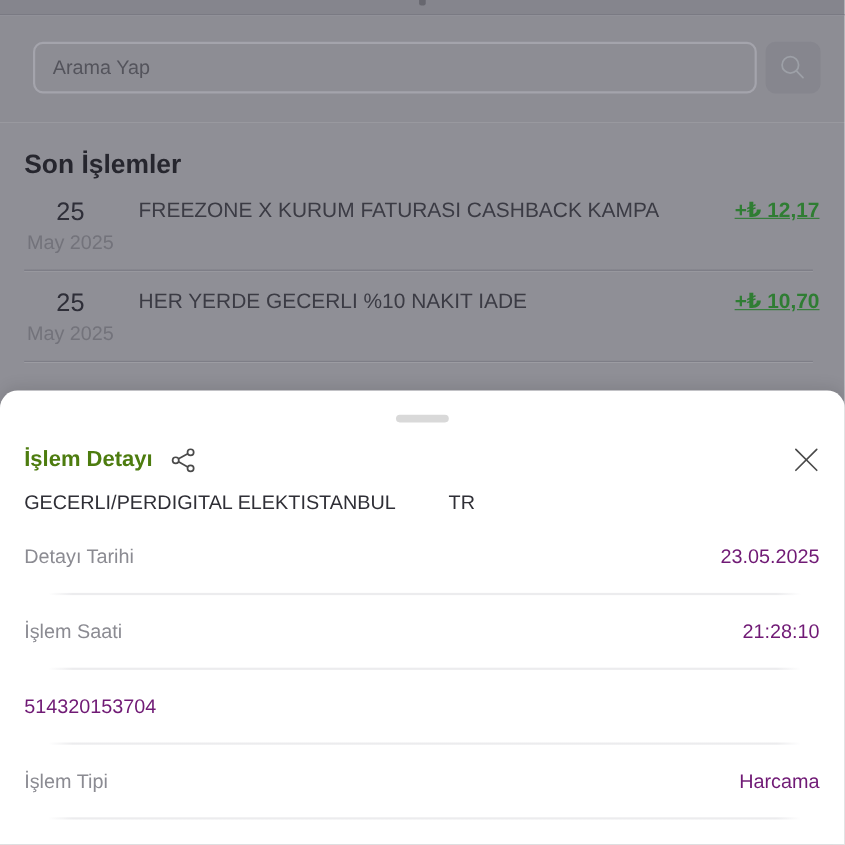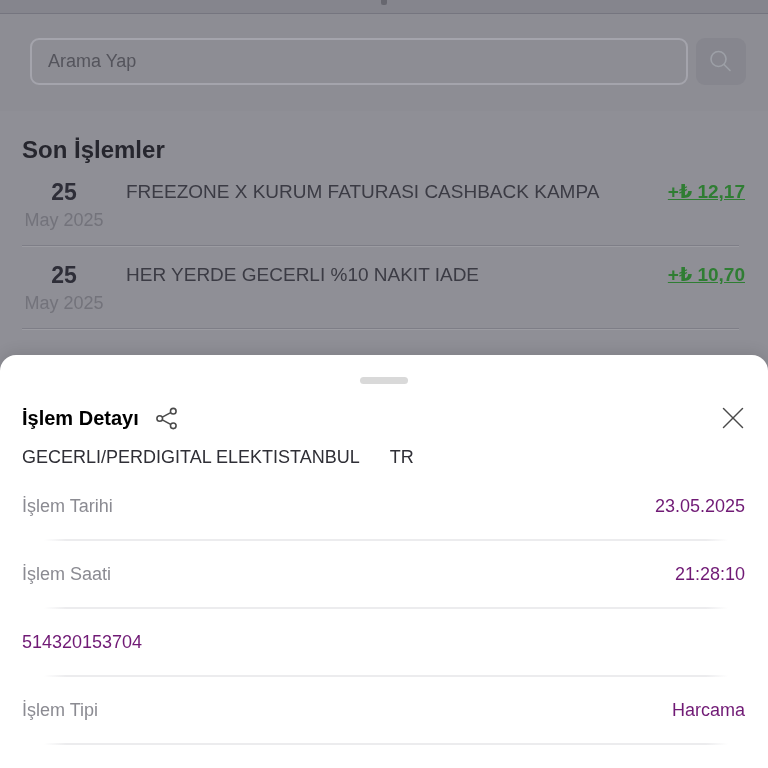--- a/index.html
+++ b/index.html
@@ -23,43 +23,43 @@
   }
   .search-box input::placeholder{color:#54545c;opacity:1;}
   .search-btn{
     width:50px;height:47px;border:none;border-radius:9px;background:#86868e;
     display:flex;align-items:center;justify-content:center;cursor:pointer;padding:0;
   }
   .list-section{flex:1;background:#8f8f96;}
   .section-title{margin:25px 22px 0 22px;font-size:24px;font-weight:700;color:#26262e;}
   .txn{padding:15px 23px 0 22px;}
   .txn-top{display:flex;align-items:flex-start;}
-  .txn-day{width:84px;text-align:center;font-weight:700;font-size:23px;line-height:26px;color:#2e2e38;}
+  .txn-day{width:84px;text-align:center;font-weight:400;font-size:23px;line-height:26px;color:#2e2e38;}
   .txn-title{
     flex:1;font-size:19px;line-height:26px;color:#3b3b44;padding-left:20px;
     white-space:nowrap;overflow:hidden;
   }
   .txn-amount{font-size:19px;font-weight:700;line-height:26px;color:#2f7d33;padding-left:10px;text-decoration:underline;}
   .txn-month{width:84px;text-align:center;font-size:18px;line-height:24px;color:#73737b;margin-top:3px;}
   .txn-divider{margin:13px 6px 0 0;height:2px;
     background:linear-gradient(to bottom,#7e7e87 50%,#9c9ca2 50%);}
   
   .sheet{
     position:absolute;left:0;right:0;top:355px;bottom:0;background:#ffffff;
     border-radius:16px 16px 0 0;box-shadow:0 -3px 14px rgba(0,0,0,0.10);
   }
   .handle{position:absolute;top:22px;left:50%;transform:translateX(-50%);
     width:48px;height:7px;border-radius:4px;background:#d9d9d9;cursor:grab;}
   .sheet-header{display:flex;align-items:center;margin:50px 22px 0 22px;}
-  .sheet-title{font-size:20px;font-weight:700;color:#000000;}
+  .sheet-title{font-size:20px;font-weight:700;color:#4d7c0f;}
   .icon-btn{border:none;background:transparent;padding:0;cursor:pointer;display:flex;align-items:center;}
   .share-btn{margin-left:15px;}
   .close-btn{margin-left:auto;}
   .merchant{margin:16px 22px 0 22px;font-size:18px;color:#2f2f36;}
-  .merchant .country{margin-left:30px;}
+  .merchant .country{margin-left:48px;}
   .details{margin-top:5px;}
   .detail-row{height:66px;display:flex;align-items:center;justify-content:space-between;padding:0 23px 0 22px;}
   .detail-label{font-size:18px;color:#8b8b92;}
   .detail-value{font-size:18px;color:#701a75;}
   .detail-divider{height:2px;margin:0 40px 0 44px;
     background:linear-gradient(to right,rgba(236,236,238,0),#ececee 22px,#ececee calc(100% - 22px),rgba(236,236,238,0));}
 </style>
 </head>
 <body>
 
@@ -134,21 +134,21 @@
         </span>
       </button>
     </div>
 
     <div class="merchant">
       <span>GECERLI/PERDIGITAL ELEKTISTANBUL</span><span class="country">TR</span>
     </div>
 
     <div class="details">
       <div class="detail-row">
-        <div class="detail-label">İşlem Tarihi</div>
+        <div class="detail-label">Detayı Tarihi</div>
         <div class="detail-value">23.05.2025</div>
       </div>
       <div class="detail-divider"></div>
 
       <div class="detail-row">
         <div class="detail-label">İşlem Saati</div>
         <div class="detail-value">21:28:10</div>
       </div>
       <div class="detail-divider"></div>
 

